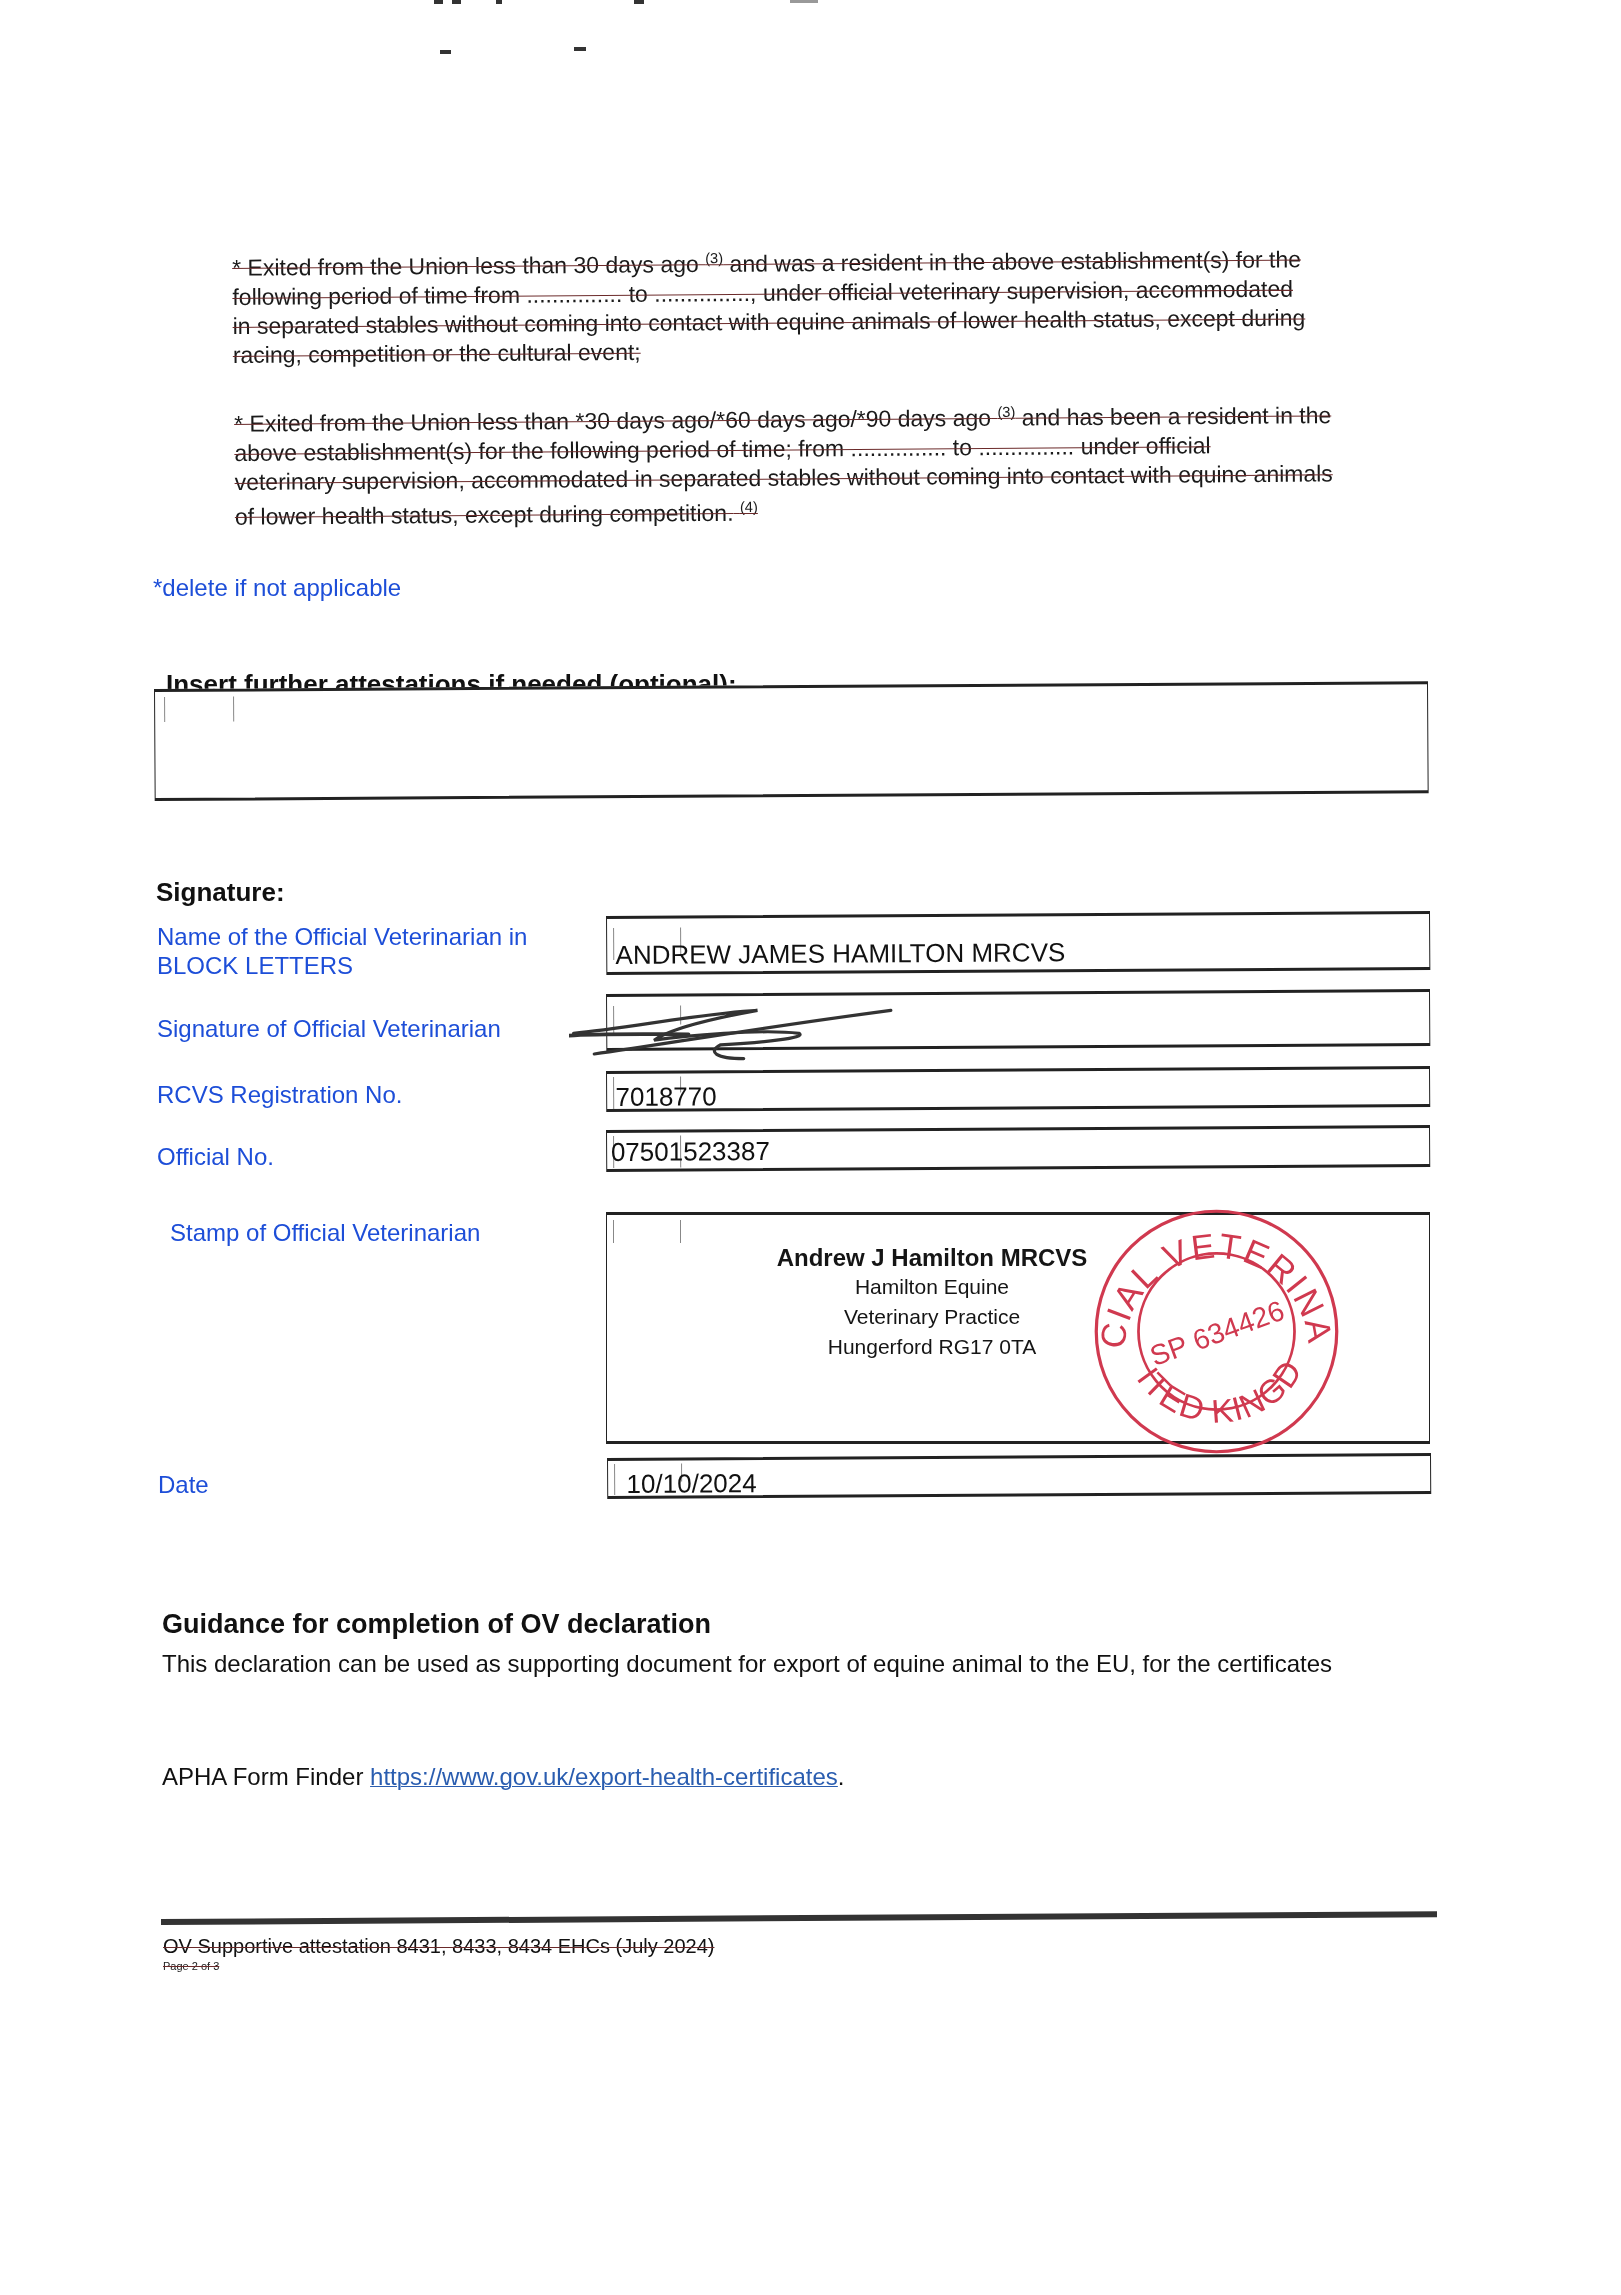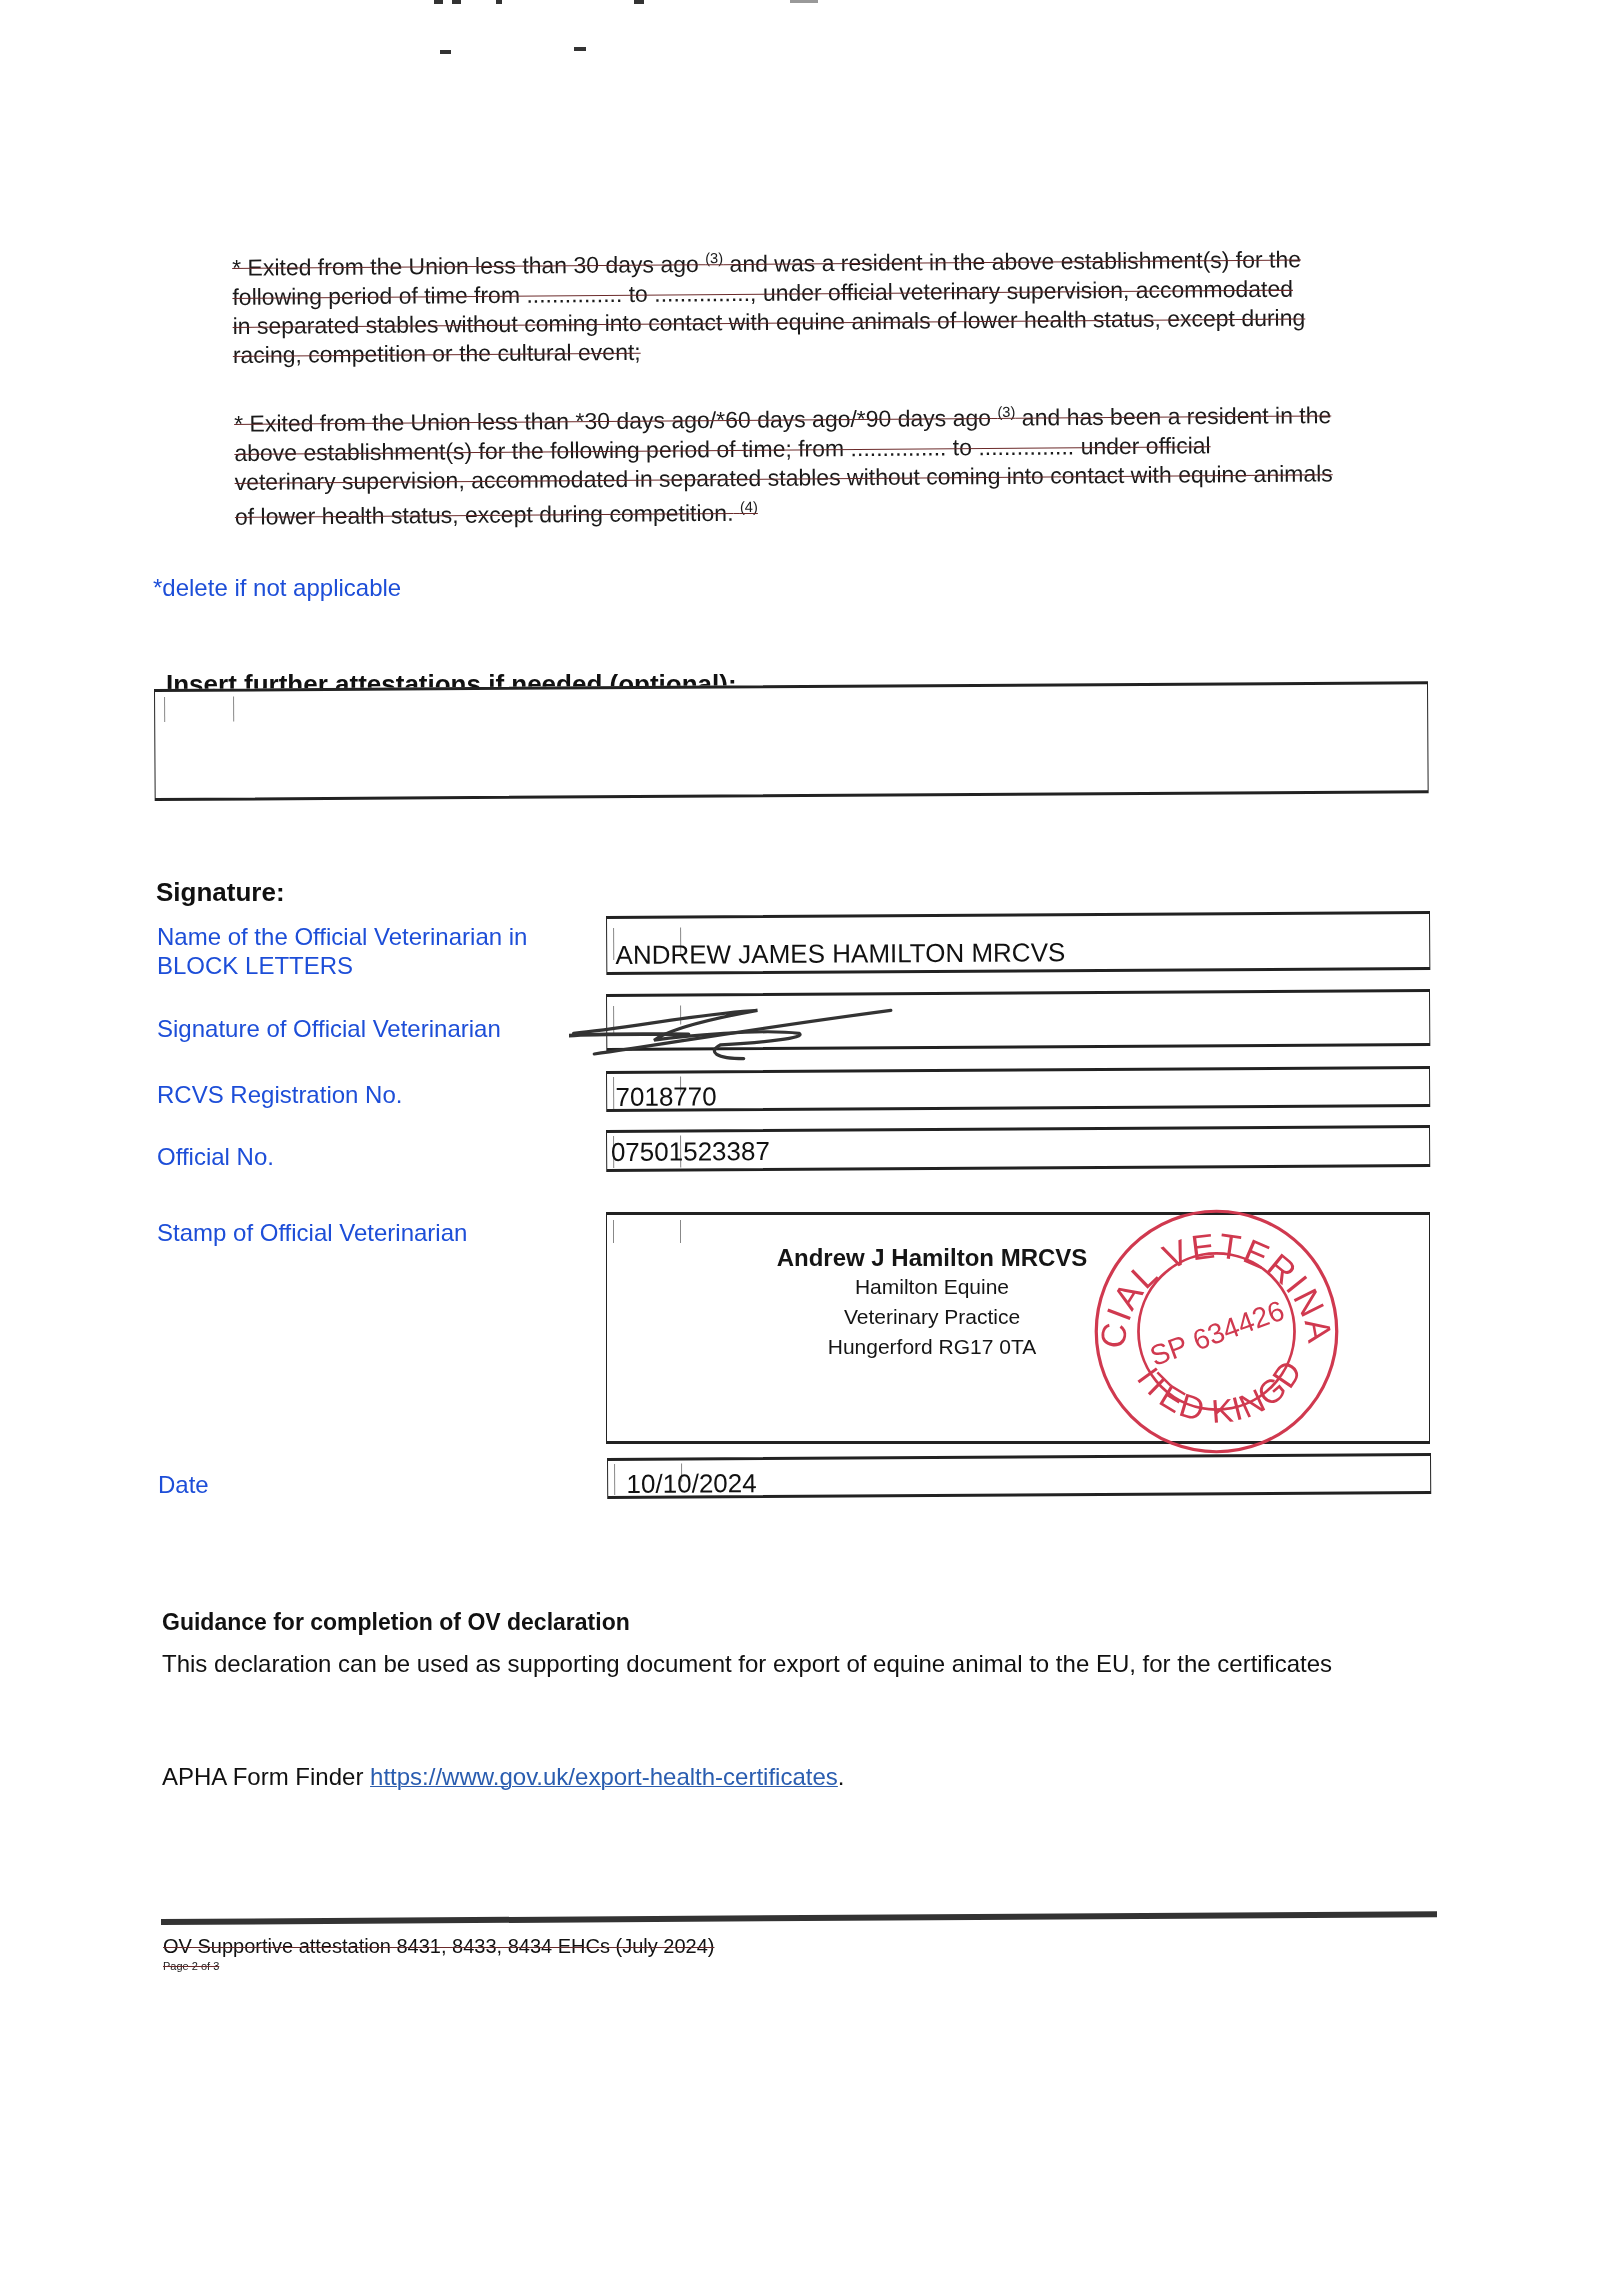--- a/index.html
+++ b/index.html
@@ -83,21 +83,21 @@
   <span class="val" style="top:8.3px;left:8.3px;">7018770</span>
 </div>
 
 <div class="abs label" style="left:157px;top:1143px;">Official No.</div>
 <div class="field" style="left:606px;top:1130px;width:824px;height:42px;transform:rotate(-0.35deg);transform-origin:left top;">
   <div class="cursor" style="left:5.5px;top:2.8px;height:32px;"></div>
   <div class="cursor" style="left:73px;top:2.8px;height:32px;"></div>
   <span class="val" style="top:3.7px;left:3.7px;">07501523387</span>
 </div>
 
-<div class="abs label" style="left:157px;top:1219px;">Stamp of Official Veterinarian</div>
+<div class="abs label" style="left:170px;top:1219px;">Stamp of Official Veterinarian</div>
 <div class="field" style="left:606px;top:1212px;width:824px;height:232px;">
   <div class="cursor" style="left:5.5px;top:4.6px;height:23px;"></div>
   <div class="cursor" style="left:73px;top:4.6px;height:23px;"></div>
 </div>
 
 <div class="abs" style="left:753px;top:1244px;width:358px;">
   <div class="stamp-text">Andrew J Hamilton MRCVS</div>
   <div class="stamp-sub">Hamilton Equine</div>
   <div class="stamp-sub">Veterinary Practice</div>
   <div class="stamp-sub">Hungerford RG17 0TA</div>
@@ -119,21 +119,21 @@
   <text x="280" y="305" font-family="Liberation Sans, sans-serif" font-size="62" fill="#d0394f" text-anchor="middle" transform="rotate(-20 280 280)">SP 634426</text>
 </svg>
 
 <div class="abs label" style="left:158px;top:1471px;">Date</div>
 <div class="field" style="left:607px;top:1458px;width:824px;height:41px;transform:rotate(-0.35deg);transform-origin:left top;">
   <div class="cursor" style="left:6.4px;top:2.8px;height:31px;"></div>
   <div class="cursor" style="left:73px;top:2.8px;height:18.4px;"></div>
   <span class="val" style="top:8.3px;left:18.4px;">10/10/2024</span>
 </div>
 
-<div class="abs" style="left:162px;top:1609px;font-weight:bold;font-size:23px;">Guidance for completion of OV declaration</div>
+<div class="abs" style="left:162px;top:1609px;font-weight:bold;font-size:27px;">Guidance for completion of OV declaration</div>
 <div class="abs" style="left:162px;top:1648px;font-size:24px;line-height:32px;">
   <div>This declaration can be used as supporting document for export of equine animal to the EU, for the certificates</div>
 </div>
 <div class="abs" style="left:162px;top:1758px;font-size:24px;line-height:37px;">
   <div><span>APHA Form Finder </span><a class="link" href="#">https://www.gov.uk/export-health-certificates</a><span>.</span></div>
 </div>
 
 <div class="footer-rule" style="top:1919px;transform:rotate(-0.35deg);transform-origin:left top;"></div>
 <div class="abs" style="left:163px;top:1935px;font-size:20px;">
   <span class="struck" style="text-decoration-thickness:0.9px;">OV Supportive attestation 8431, 8433, 8434 EHCs (July 2024)</span>

